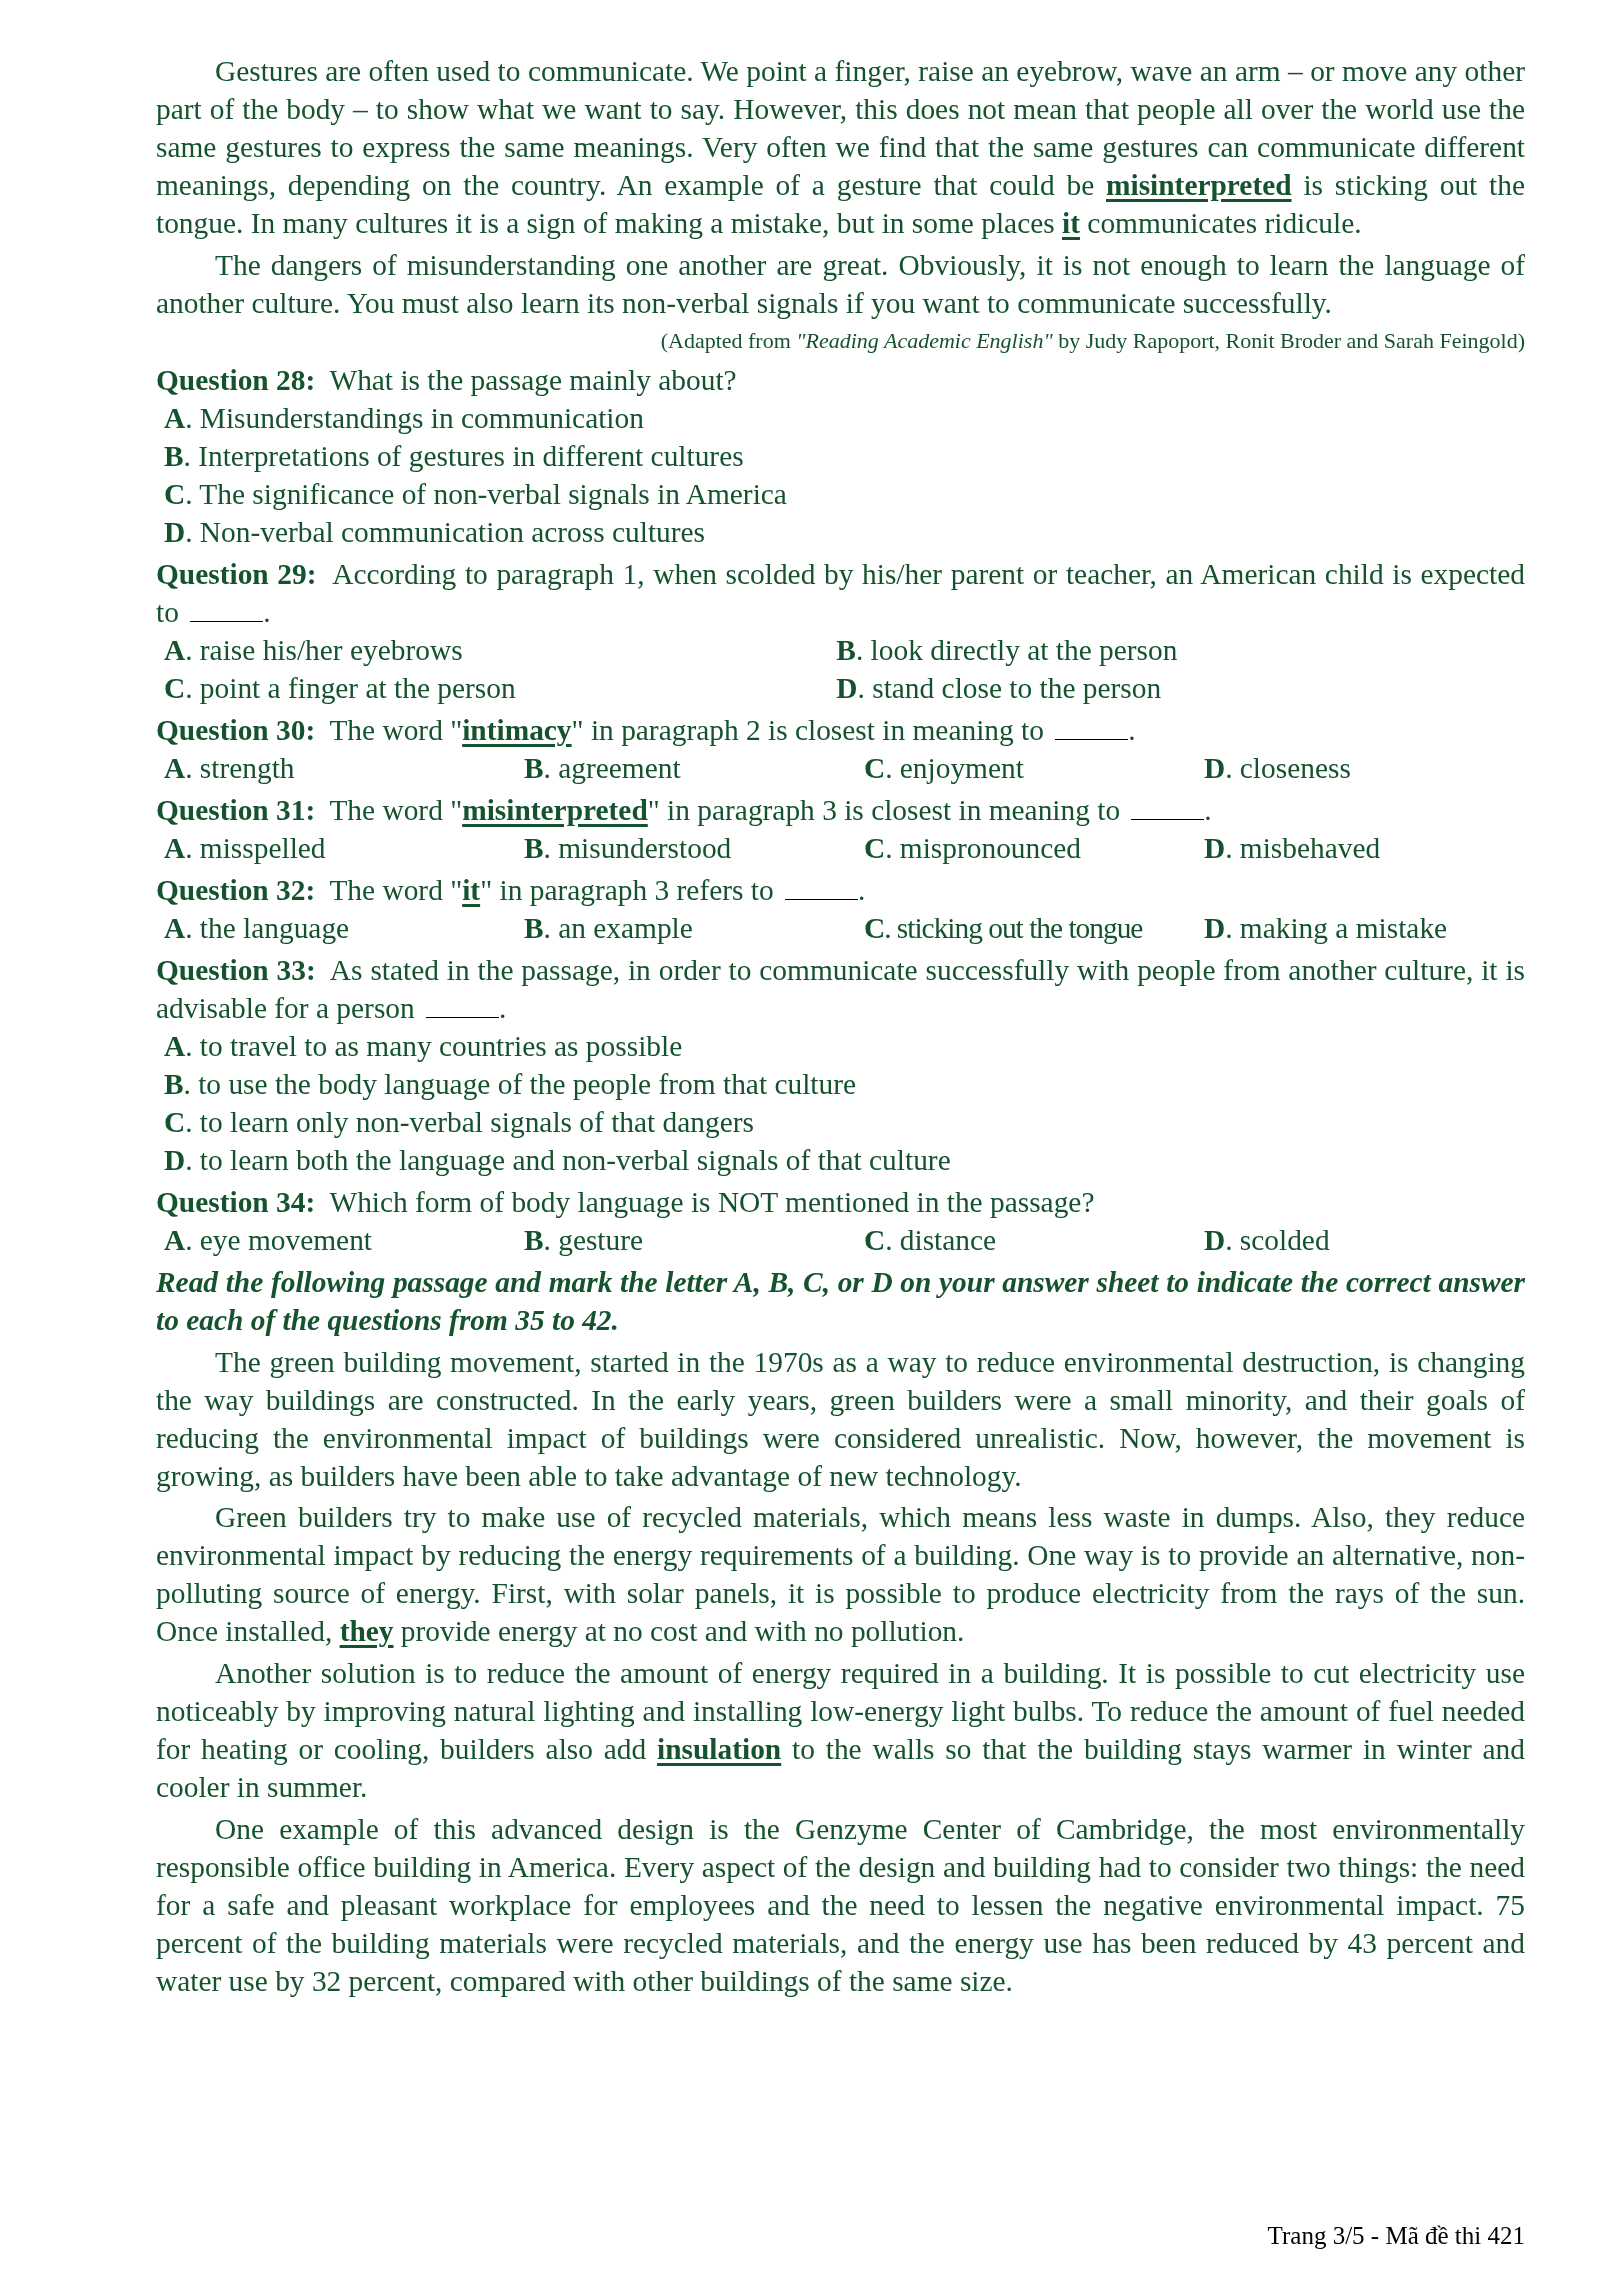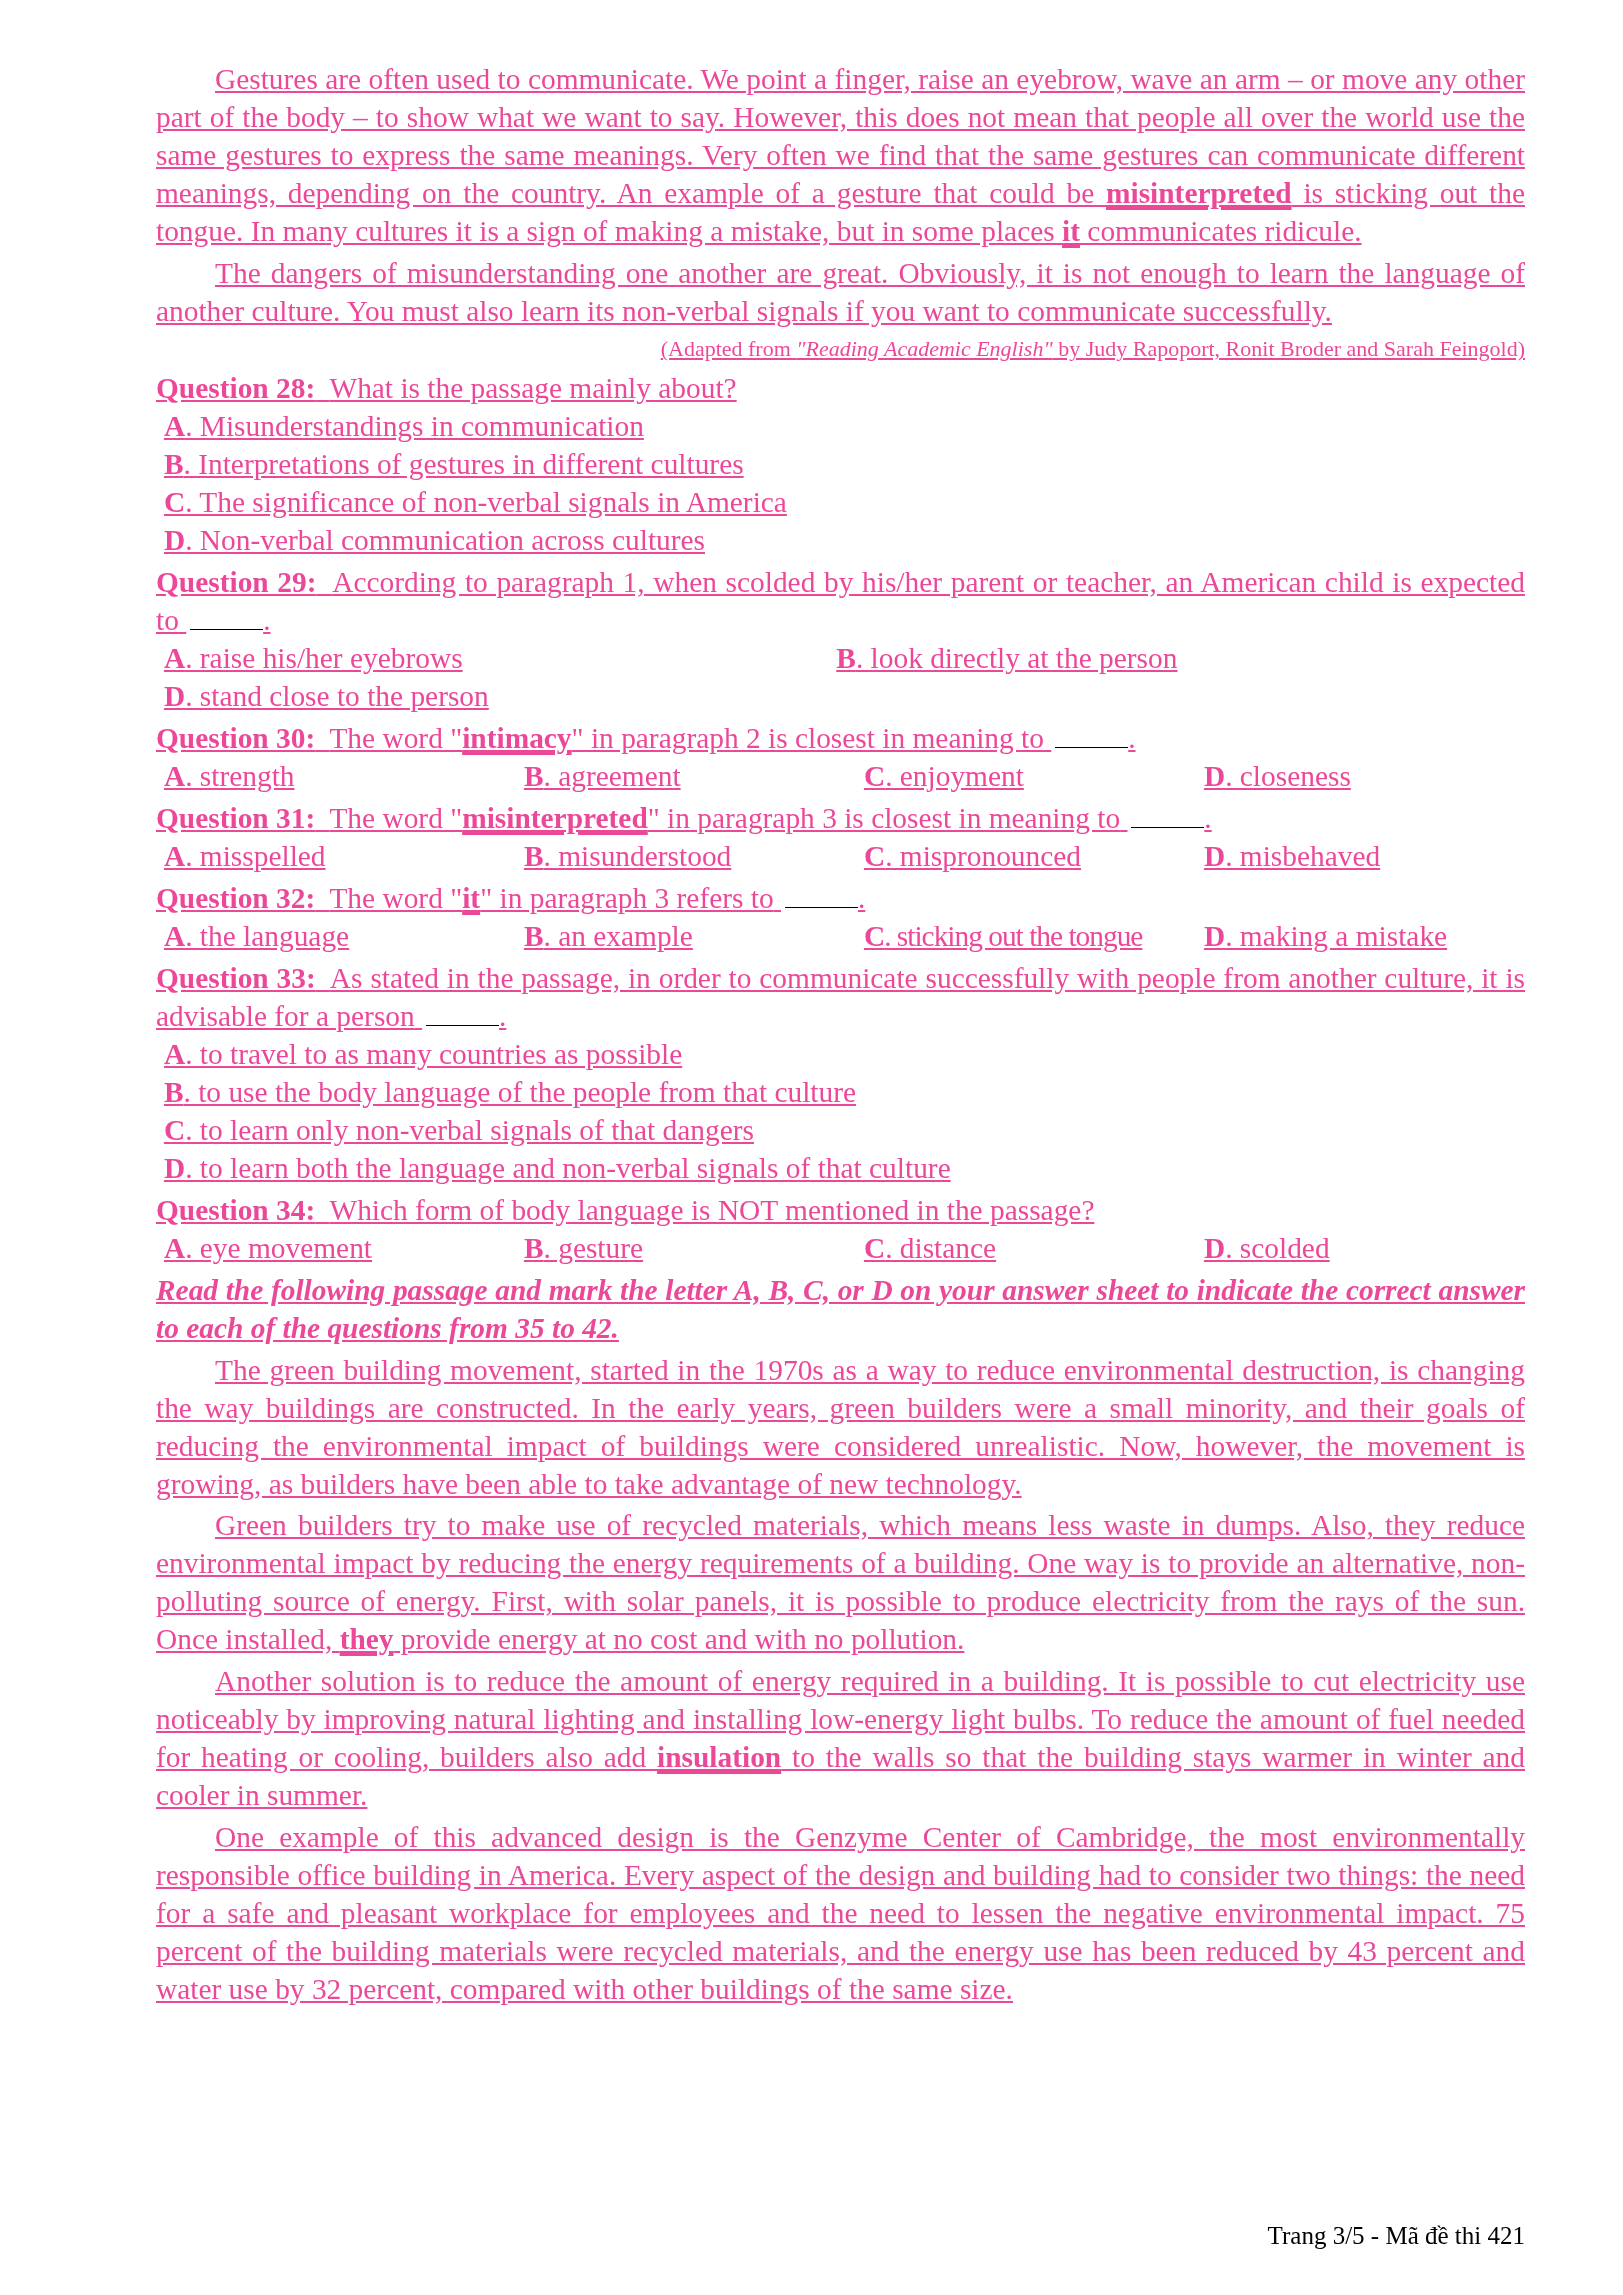--- a/index.html
+++ b/index.html
@@ -1,20 +1,20 @@
 <!DOCTYPE html>
 <html style="font-size:10.5px"><head>
 <meta charset="utf-8">
 <style>
   html, body { margin: 0; padding: 0; background: #ffffff; }
   body { width: 1623px; height: 2295px; position: relative; overflow: hidden; }
   .page {
-    position: absolute; left: 156px; top: 60px; width: 1369px;
+    position: absolute; left: 156px; top: 52px; width: 1369px;
     font-family: "Liberation Serif", "DejaVu Serif", serif;
-    font-size: 29.4px; line-height: 38px; color: #ec4899; text-decoration: underline;
+    font-size: 29.4px; line-height: 38px; color: #14532d;
   }
   p { margin: 0; }
   .para { text-align: justify; text-indent: 59px; margin-bottom: 3.9px; }
   .para.tight { margin-bottom: 0; }
   .src { text-align: right; font-size: 22px; line-height: 33px; margin-top: 2.6px; margin-bottom: 0px; }
   .src i { font-style: italic; }
   .u { font-weight: bold; text-decoration: underline; text-decoration-thickness: 2.6px; text-underline-offset: 3.9px; }
   .q { margin-top: 3.9px; }
   .qlabel { font-weight: bold; }
   .blank { display: inline-block; width: 73px; border-bottom: 1.3px solid #000; height: 26px; vertical-align: baseline; margin-left: 3.9px; }
@@ -50,20 +50,21 @@
       <span class="opt"><b>C</b><span>. The significance of non-verbal signals in America</span></span>
       <span class="opt"><b>D</b><span>. Non-verbal communication across cultures</span></span>
     </div>
   </div>
 
   <div class="q">
     <p style="text-align:justify"><span class="qlabel">Question 29:</span>&nbsp; <span>According to paragraph 1, when scolded by his/her parent or teacher, an American child is expected to</span> <span class="blank"></span>.</p>
     <div class="opts cols2">
       <span class="opt"><b>A</b><span>. raise his/her eyebrows</span></span>
       <span class="opt"><b>B</b><span>. look directly at the person</span></span>
+      <span class="opt"><b>C</b><span>. point a finger at the person</span></span>
       <span class="opt"><b>D</b><span>. stand close to the person</span></span>
     </div>
   </div>
 
   <div class="q">
     <p><span class="qlabel">Question 30:</span>&nbsp; <span>The word "</span><span class="u">intimacy</span><span>" in paragraph 2 is closest in meaning to</span> <span class="blank"></span>.</p>
     <div class="opts cols4">
       <span class="opt"><b>A</b><span>. strength</span></span>
       <span class="opt"><b>B</b><span>. agreement</span></span>
       <span class="opt"><b>C</b><span>. enjoyment</span></span>

